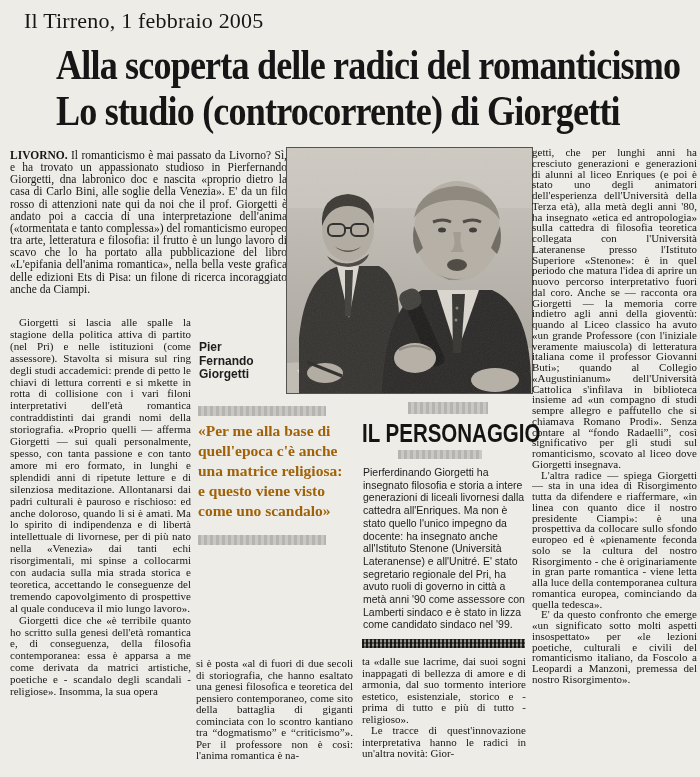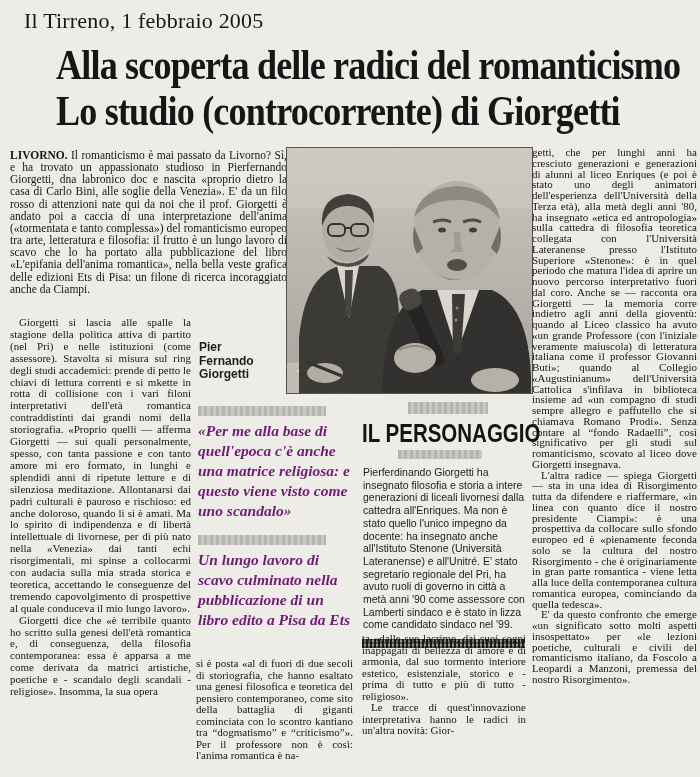--- a/index.html
+++ b/index.html
@@ -14,42 +14,42 @@
     font-weight:bold;font-size:43px;line-height:46px;white-space:nowrap;
     transform:scaleX(.84);transform-origin:50% 50%;letter-spacing:-1px;
   }
   .bodytext{position:absolute;text-align:justify;overflow:hidden;hyphens:auto;}
   .bodytext p{margin:0;}
   .bodytext p.indent{text-indent:9px;}
   .intro{left:10px;top:149px;width:277px;height:164px;font-size:11.5px;line-height:12.15px;}
   .intro .lead{font-weight:bold;}
   .col1{left:10px;top:317px;width:181px;height:459px;font-size:11px;line-height:11.9px;}
   .col2cont{left:196px;top:658px;width:157px;height:117px;font-size:11px;line-height:11.5px;}
-  .col3cont{left:362px;top:633px;width:164px;height:119px;font-size:11px;line-height:11.5px;}
+  .col3cont{left:362px;top:656px;width:164px;height:119px;font-size:11px;line-height:11.5px;}
   .col4{left:532px;top:147px;width:165px;height:629px;font-size:11px;line-height:10.75px;}
   .photo{
     position:absolute;left:287px;top:148px;width:245px;height:245px;
     outline:1px solid #56534e;background:#b7b3ab;
   }
   .caption{
     position:absolute;left:199px;top:341px;width:90px;
     font-family:"Liberation Sans", sans-serif;font-weight:bold;
     font-size:12px;line-height:13.5px;white-space:pre-line;color:#1d1d1d;
   }
   .graybar{
     position:absolute;height:10px;
     background:repeating-linear-gradient(90deg,#b5b4b0 0 3px,#c9c8c4 3px 6px);
   }
   .bar1{left:198px;top:406px;width:128px;}
   .bar2{left:198px;top:535px;width:128px;}
   .persbar-top{left:408px;top:402px;width:80px;height:12px;}
   .persbar-mid{left:398px;top:450px;width:84px;height:9px;}
   .pullquote{
     position:absolute;width:154px;
-    font-size:15.5px;line-height:20px;font-weight:bold;font-style:italic;color:#701a75;
+    font-size:15.5px;line-height:20px;font-weight:bold;color:#a16207;
   }
   .quote1{left:198px;top:421px;}
   .quote2{left:198px;top:550px;}
   .pers-heading{
     position:absolute;left:362px;top:419px;
     font-family:"Liberation Sans", sans-serif;font-weight:bold;font-size:25px;
     white-space:nowrap;transform:scaleX(.82);transform-origin:0 50%;color:#141414;
   }
   .pers-body{
     position:absolute;left:363px;top:466px;width:163px;height:170px;overflow:hidden;
@@ -152,21 +152,20 @@
 
   <div class="bodytext col1">
     <p class="indent">Giorgetti si lascia alle spalle la stagione della politica attiva di partito (nel Pri) e nelle istituzioni (come assessore). Stavolta si misura sul ring degli studi accademici: prende di petto le chiavi di lettura correnti e si mkette in rotta di collisione con i vari filoni interpretativi dell'età romantica contraddistinti dai grandi nomi della storiografia. «Proprio quelli — afferma Giorgetti — sui quali personalmente, spesso, con tanta passione e con tanto amore mi ero formato, in lunghi e splendidi anni di ripetute letture e di silenziosa meditazione. Allontanarsi dai padri culturali è pauroso e rischioso: ed anche doloroso, quando li si è amati. Ma lo spirito di indipendenza e di libertà intellettuale di livornese, per di più nato nella «Venezia» dai tanti echi risorgimentali, mi spinse a collocarmi con audacia sulla mia strada storica e teoretica, accettando le conseguenze del tremendo capovolgimento di prospettive al quale conduceva il mio lungo lavoro».</p>
     <p class="indent">Giorgetti dice che «è terribile quanto ho scritto sulla genesi dell'età romantica e, di conseguenza, della filosofia contemporanea: essa è apparsa a me come derivata da matrici artistiche, poetiche e - scandalo degli scandali - religiose». Insomma, la sua opera</p>
   </div>
 
   <div class="graybar bar1"></div>
   <div class="pullquote quote1">«Per me alla base di quell'epoca c'è anche una matrice religiosa: e questo viene visto come uno scandalo»</div>
 
   <div class="graybar bar2"></div>
-  <div class="pullquote quote2">Un lungo lavoro di scavo culminato nella pubblicazione di un libro edito a Pisa da Ets</div>
 
   <div class="bodytext col2cont">
     <p>si è posta «al di fuori di due secoli di storiografia, che hanno esaltato una genesi filosofica e teoretica del pensiero contemporaneo, come sito della battaglia di giganti cominciata con lo scontro kantiano tra “dogmatismo” e “criticismo”». Per il professore non è così: l'anima romantica è na-</p>
   </div>
 
   <div class="graybar persbar-top"></div>
   <div class="pers-heading">IL PERSONAGGIO</div>
   <div class="graybar persbar-mid"></div>
   <div class="pers-body">Pierferdinando Giorgetti ha insegnato filosofia e storia a intere generazioni di liceali livornesi dalla cattedra all'Enriques. Ma non è stato quello l'unico impegno da docente: ha insegnato anche all'Istituto Stenone (Università Lateranense) e all'Unitré. E' stato segretario regionale del Pri, ha avuto ruoli di governo in città a metà anni '90 come assessore con Lamberti sindaco e è stato in lizza come candidato sindaco nel '99.</div>
 

